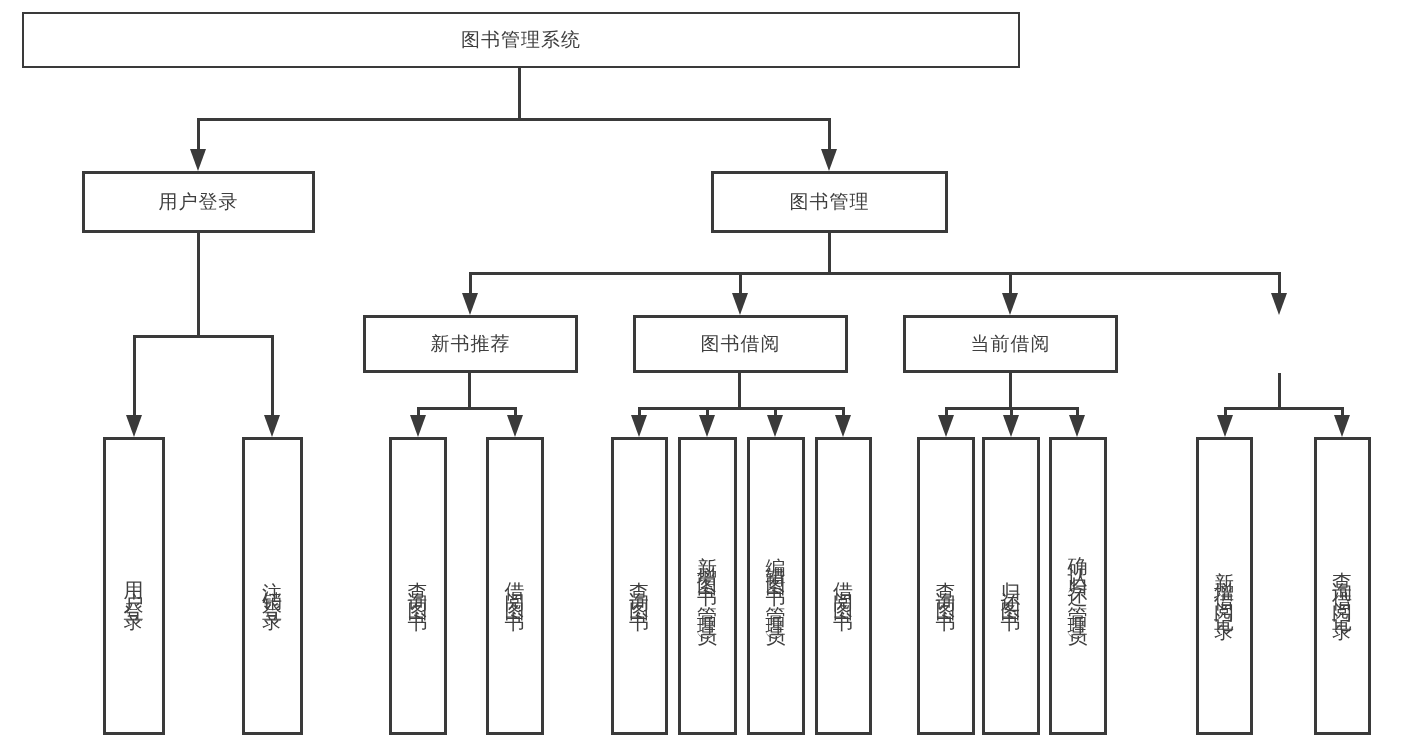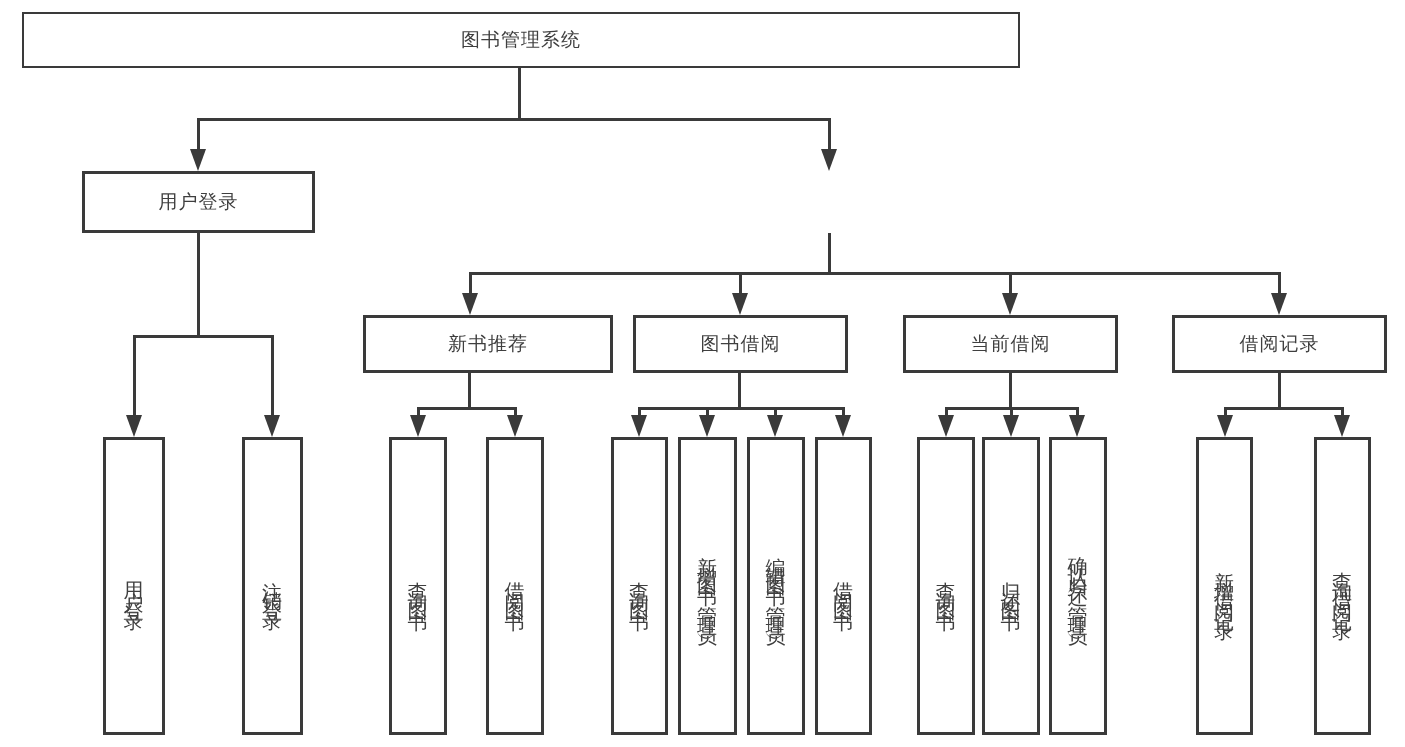--- a/index.html
+++ b/index.html
@@ -40,32 +40,32 @@
 
 <div class="stage">
 
   <div class="box root h" style="left:22px;top:12px;width:998px;height:56px">
     <span>图书管理系统</span>
   </div>
 
   <div class="box h" style="left:82px;top:171px;width:233px;height:62px">
     <span>用户登录</span>
   </div>
+  <div class="box h" style="left:711px;top:171px;width:237px;height:62px">
+    <span>图书管理</span>
+  </div>
 
-  <div class="box h" style="left:363px;top:315px;width:250px;height:58px">
+  <div class="box h" style="left:363px;top:315px;width:215px;height:58px">
     <span>新书推荐</span>
   </div>
   <div class="box h" style="left:903px;top:315px;width:215px;height:58px">
     <span>当前借阅</span>
   </div>
   <div class="box h" style="left:633px;top:315px;width:215px;height:58px">
     <span>图书借阅</span>
-  </div>
-  <div class="box h" style="left:1172px;top:315px;width:215px;height:58px">
-    <span>借阅记录</span>
   </div>
 
   <div class="box leaf" style="left:103px;top:437px;width:62px;height:298px">
     <span class="vt">用户登录</span>
   </div>
   <div class="box leaf" style="left:242px;top:437px;width:61px;height:298px">
     <span class="vt">注销登录</span>
   </div>
 
   <div class="box leaf" style="left:389px;top:437px;width:58px;height:298px">

